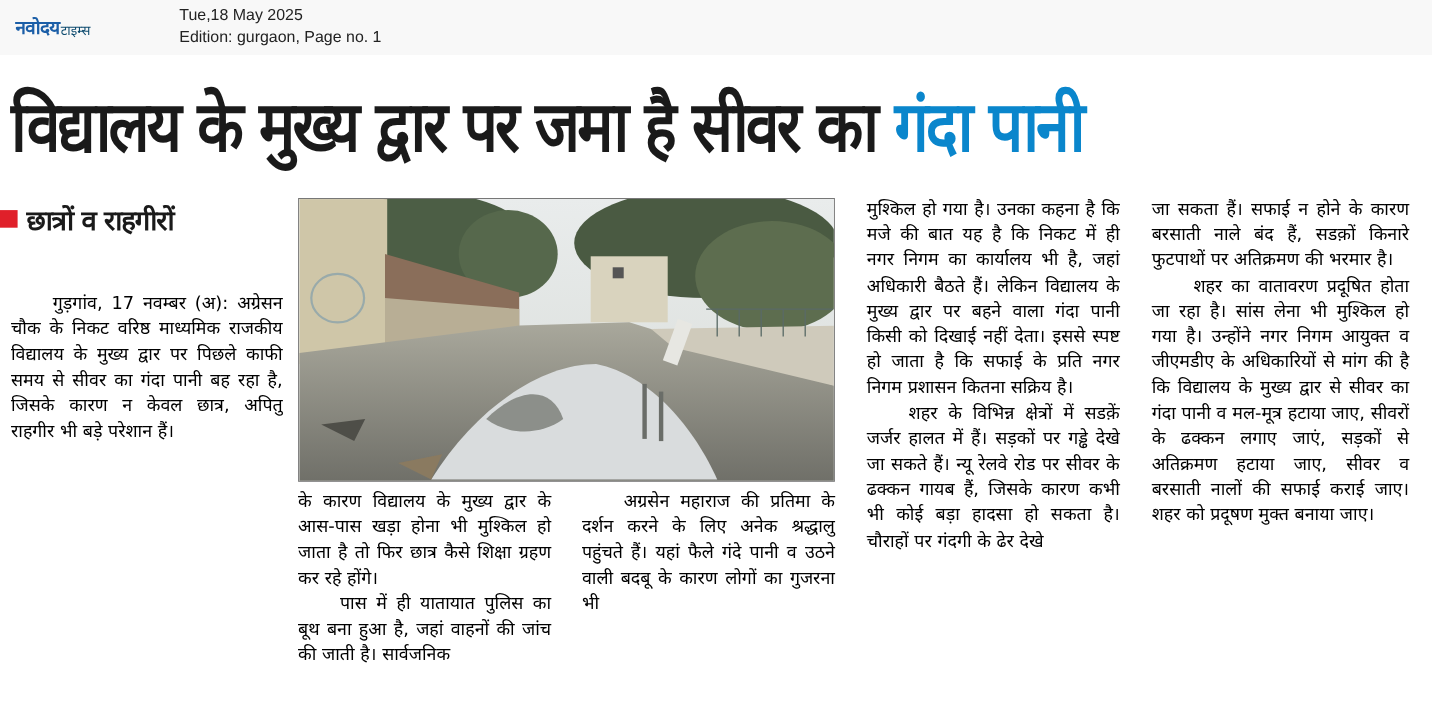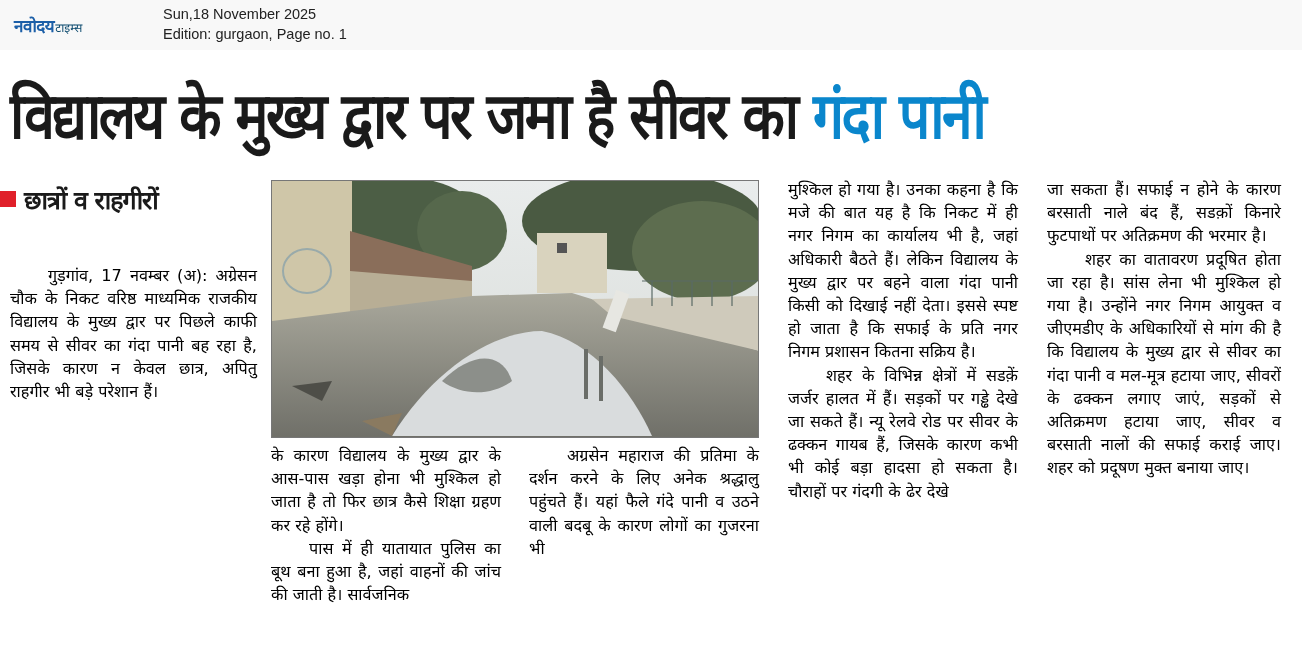--- a/index.html
+++ b/index.html
@@ -30,21 +30,21 @@
   </style>
 </head>
 <body>
 
 <div class="topbar">
   <div class="logo">
     <span class="logo-main">नवोदय</span>
     <span class="logo-sub">टाइम्स</span>
   </div>
   <div class="meta">
-    <div>Sun,18 November 2025</div>
+    <div>Tue,18 May 2025</div>
     <div>Edition: gurgaon, Page no. 1</div>
   </div>
 </div>
 
 <h1 class="headline"><span>विद्यालय के मुख्य द्वार पर जमा है सीवर का </span><span class="accent">गंदा पानी</span></h1>
 
 <div class="subhead">
   <div><span class="bullet"></span><span>छात्रों व राहगीरों</span></div>
 </div>
 

